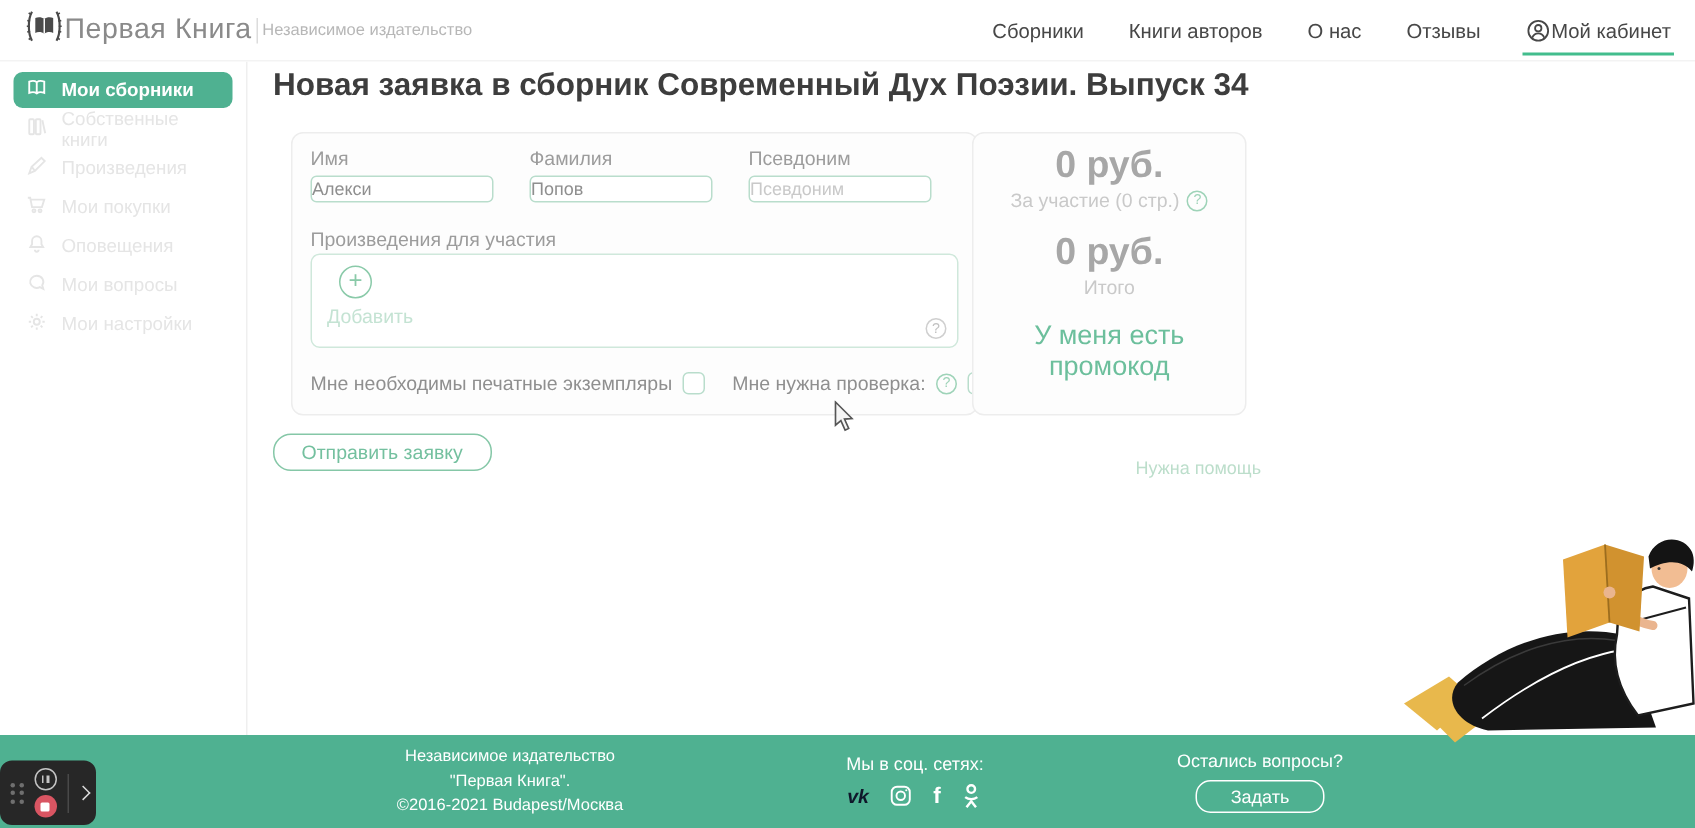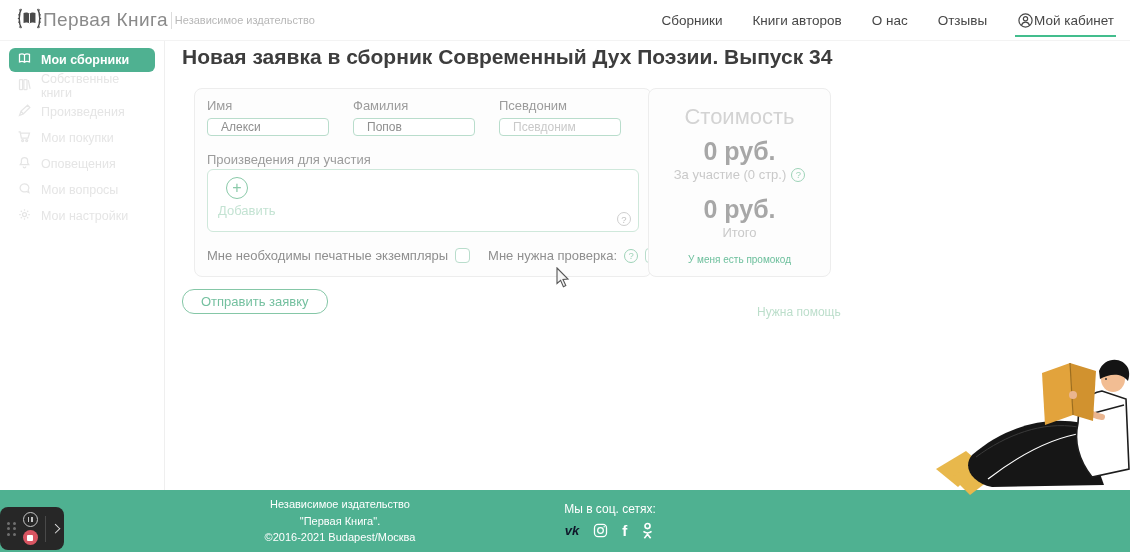--- a/index.html
+++ b/index.html
@@ -29,42 +29,42 @@
   .side-item.active { background:#4FB191; color:#fff; font-weight:bold; }
   
   .page-title { position:absolute; left:182px; top:45px; font-size:21px; font-weight:bold; color:#3d3d3d; z-index:2;}
   .card { position:absolute; background:#fdfdfd; border:1px solid #ededed; border-radius:8px; z-index:2;}
   .form-card { left:194px; top:88px; width:458px; height:189px; }
   .cost-card { left:648px; top:88px; width:183px; height:189px; text-align:center; }
   .field { position:absolute; top:9px; }
   .f1 { left:12px; } .f2 { left:158px; } .f3 { left:304px; }
   .field label { display:block; font-size:13px; color:#9c9c9c; margin-bottom:4px; }
   .field input { width:122px; height:18px; border:1px solid #b9ddcc; border-radius:4px;
-                 padding:1px 13px; font-size:12px; color:#8f8f8f; outline:none; background:#fff; font-family:inherit;}
+                 padding:1px 0; font-size:12px; color:#8f8f8f; outline:none; background:#fff; font-family:inherit;}
   .field input::placeholder { color:#c9c9c9; }
   .works-label { position:absolute; left:12px; top:63px; font-size:13px; color:#9c9c9c; }
   .works-box { position:absolute; left:12px; top:80px; width:432px; height:63px;
                border:1px solid #cfe8db; border-radius:6px; background:#fff; }
   .add-btn { position:absolute; left:10px; top:7px; cursor:pointer; }
   .plus-circle { width:22px; height:22px; border:1.5px solid #8acaa9; border-radius:50%;
                  color:#8acaa9; font-size:16px; line-height:19px; text-align:center; margin-left:8px; }
   .add-label { font-size:13px; color:#c4e3d3; margin-top:4px; }
   .q-circle { display:inline-flex; align-items:center; justify-content:center; width:14px; height:14px;
               border:1px solid #cfcfcf; border-radius:50%; font-size:9.5px; color:#c2c2c2; cursor:pointer; flex:none;}
   .q-green { border-color:#9ed3b8; color:#9ed3b8; }
   .works-q { position:absolute; right:7px; bottom:5px; }
   .check-row { position:absolute; left:12px; top:159px; display:flex; align-items:center; gap:7px;
                font-size:13px; color:#8f8f8f; white-space:nowrap; }
   .checkbox { width:15px; height:15px; border:1px solid #b9ddcc; border-radius:4px; background:#fff; cursor:pointer; flex:none;}
   .gap2 { width:4px; }
   .cost-title { font-size:22px; color:#d3d3d3; margin-top:15px; }
   .cost-amount { font-size:25px; font-weight:bold; color:#a7a7a7; margin-top:7px; }
   .cost-caption { font-size:13px; color:#c9c9c9; margin-top:1px; display:flex; align-items:center; justify-content:center; gap:5px;}
   .mt14 { margin-top:13px; }
-  .promo-link { font-size:10px; color:#6cbf9c; margin-top:14px; cursor:pointer; }
+  .promo-link { font-size:18px; color:#6cbf9c; margin-top:14px; cursor:pointer; }
   .submit-btn { position:absolute; left:182px; top:289px; padding:4px 18px; border:1px solid #85c7a7;
                 border-radius:12px; background:#fff; color:#74c09f; font-size:13px; cursor:pointer; font-family:inherit; z-index:2;}
   .help-link { position:absolute; left:757px; top:293px; font-size:12px; color:#bcdecb; cursor:pointer; z-index:2;margin-top:12px;}
   
   .ftr { position:absolute; left:0; bottom:0; width:100%; height:62px; background:#4FB191;
          display:flex; align-items:center; color:#fff; z-index:3;}
   .f-pub { width:230px; margin-left:225px; text-align:center; font-size:11px; line-height:1.5; }
   .f-social { margin-left:95px; width:120px; text-align:center; }
   .f-social-title { font-size:12px; margin-bottom:5px; }
   .f-icons { display:flex; gap:13px; justify-content:center; align-items:center; height:20px;}
@@ -213,21 +213,20 @@
       <span>Мне необходимы печатные экземпляры</span>
       <span class="checkbox"></span>
       <span class="gap2"></span>
       <span>Мне нужна проверка:</span>
       <span class="q-circle q-green">?</span>
       <span class="checkbox"></span>
     </div>
   </section>
 
   <section class="card cost-card">
-    <div class="cost-title">Стоимость</div>
     <div class="cost-amount">0 руб.</div>
     <div class="cost-caption">
       <span>За участие (0 стр.)</span>
       <span class="q-circle q-green">?</span>
     </div>
     <div class="cost-amount mt14">0 руб.</div>
     <div class="cost-caption">Итого</div>
     <div class="promo-link">У меня есть промокод</div>
   </section>
 
@@ -257,20 +256,24 @@
             <span class="fb-glyph">f</span>
           </span>
         <span class="soc">
           <svg width="15" height="18" viewBox="0 0 16 20" fill="none" stroke="#fff" stroke-width="1.8">
               <circle cx="8" cy="4.5" r="2.8"></circle>
               <path d="M3.5 10.5 C6 12.5 10 12.5 12.5 10.5 M8 12 V13.5 M8 13.5 L4.5 18 M8 13.5 L11.5 18"></path>
             </svg>
         </span>
       </div>
     </div>
+    <div class="f-q">
+      <div class="f-q-title">Остались вопросы?</div>
+      <button class="ask-btn">Задать</button>
+    </div>
   </footer>
 
   <div class="recorder">
     <span class="dots">
       <i class="dot"></i>
         <i class="dot"></i>
         <i class="dot"></i>
         <i class="dot"></i>
         <i class="dot"></i>
         <i class="dot"></i>

